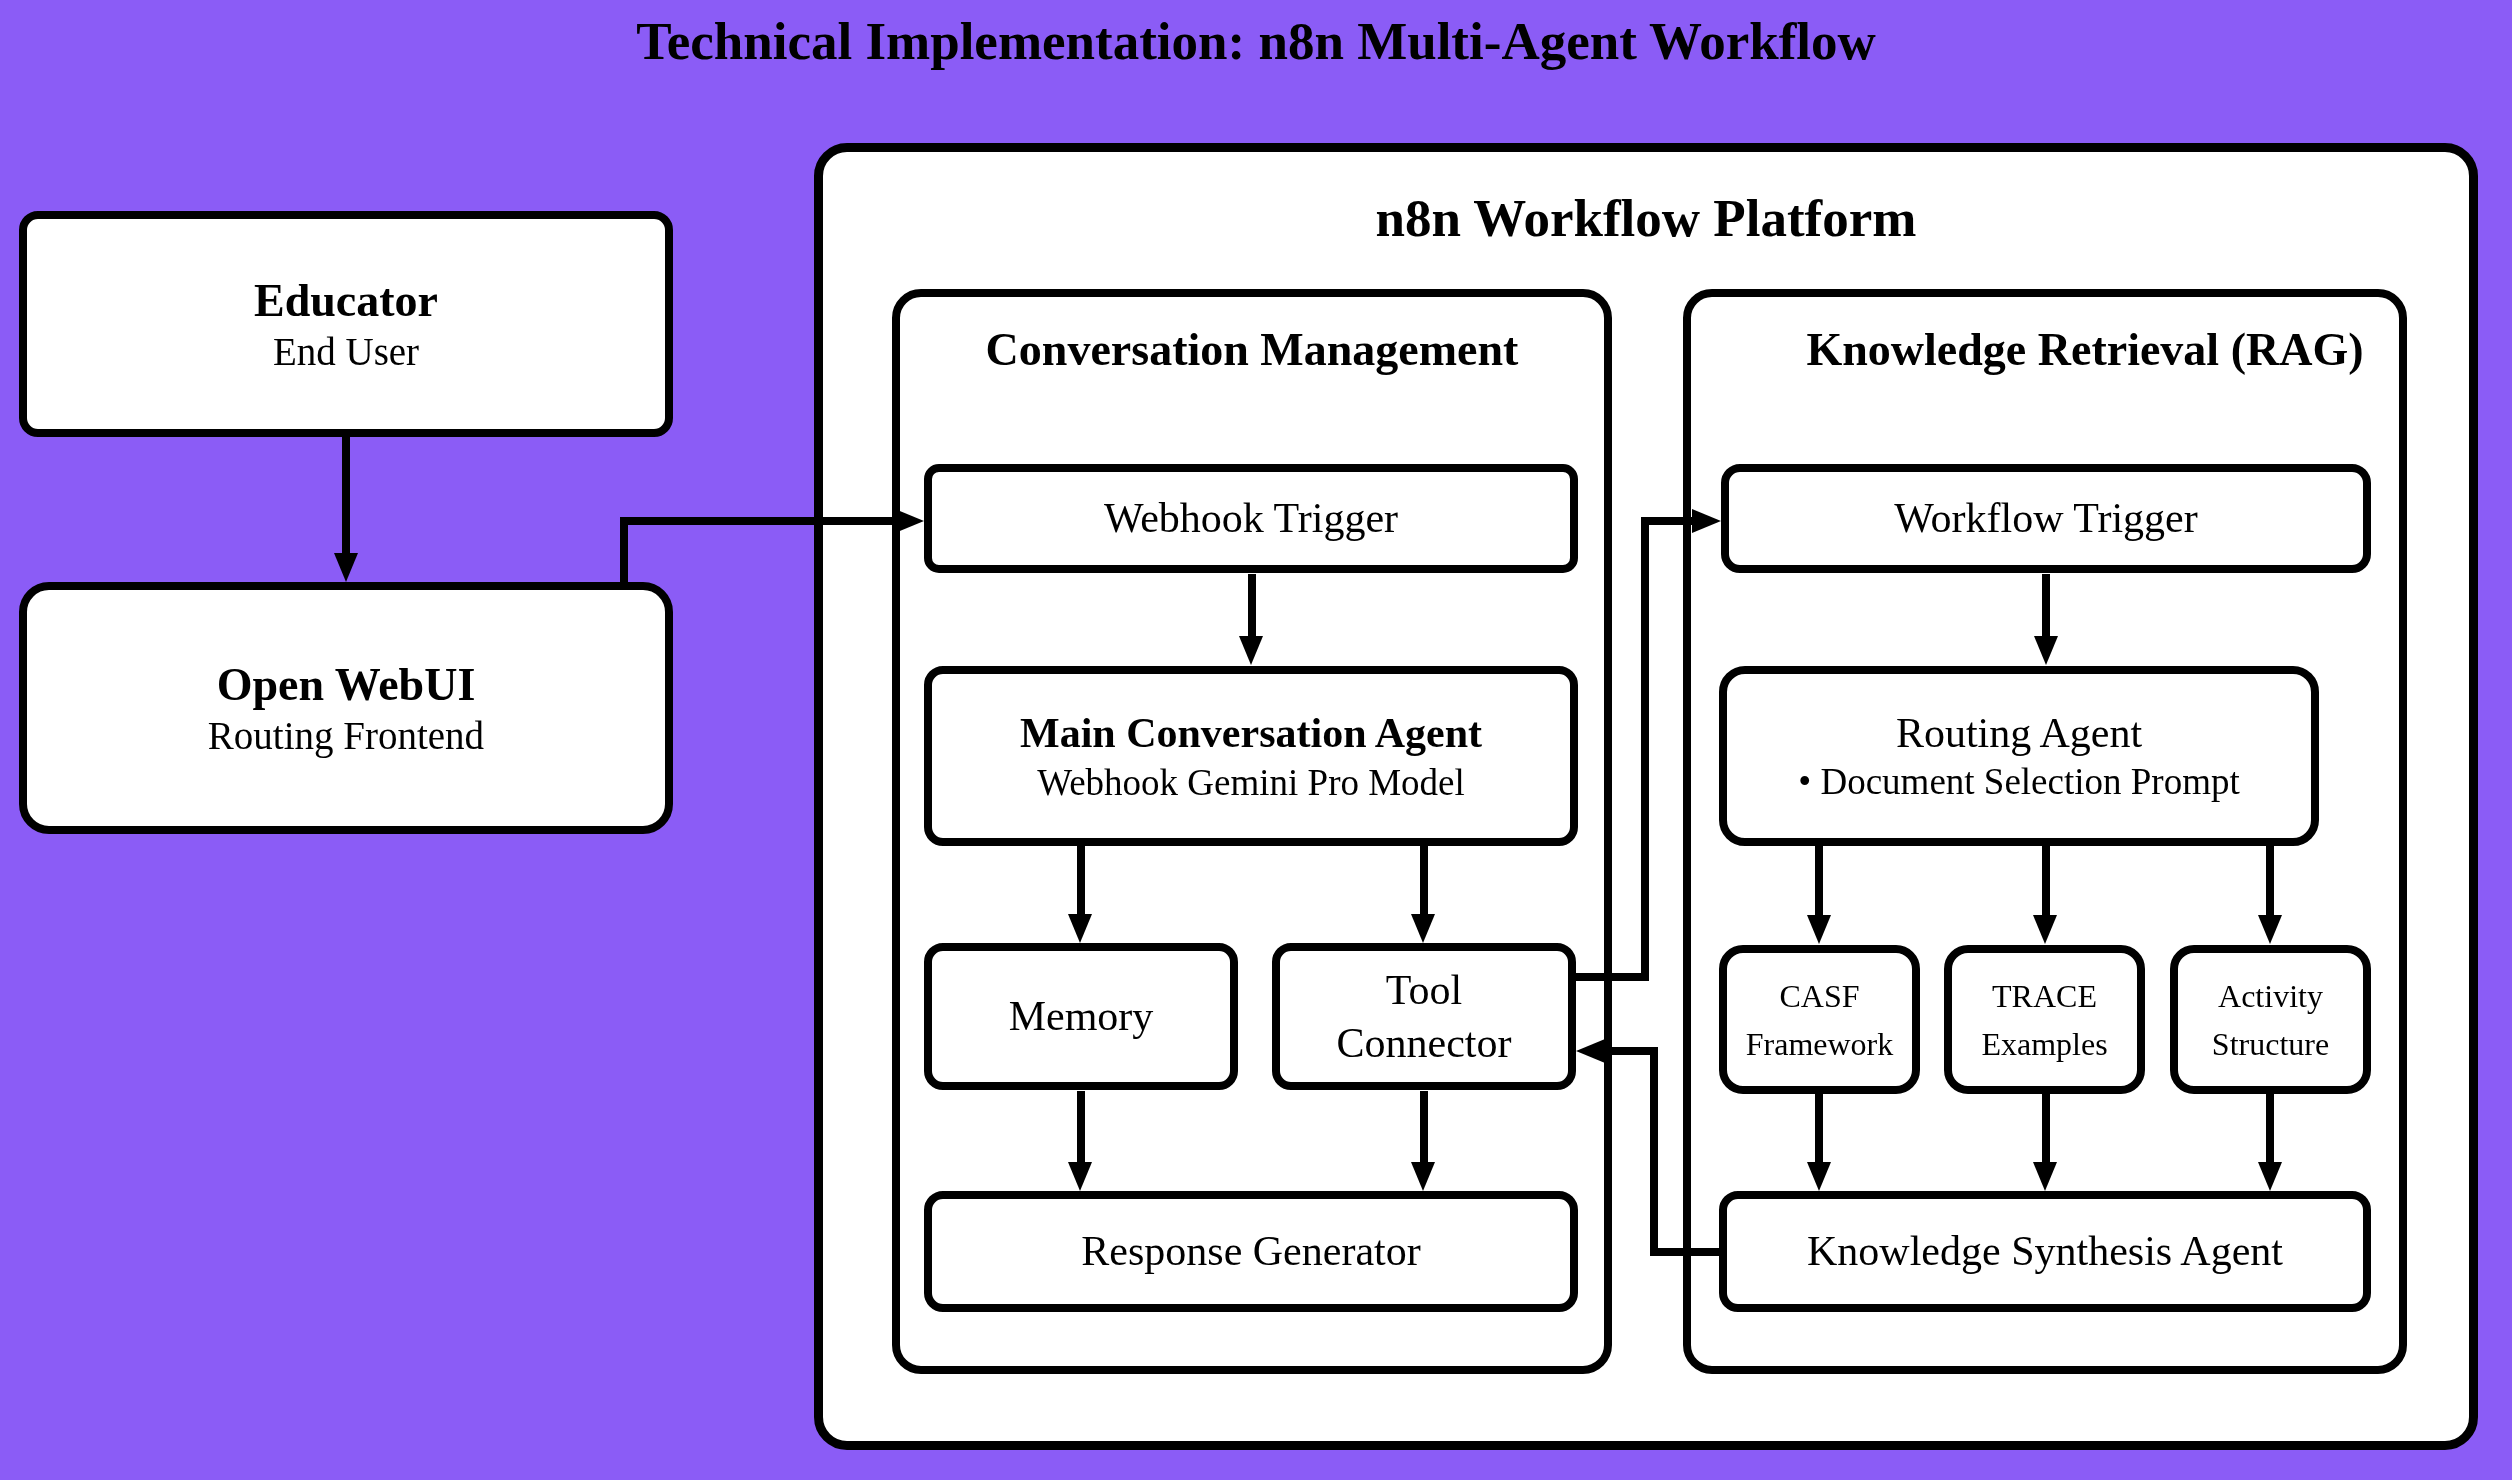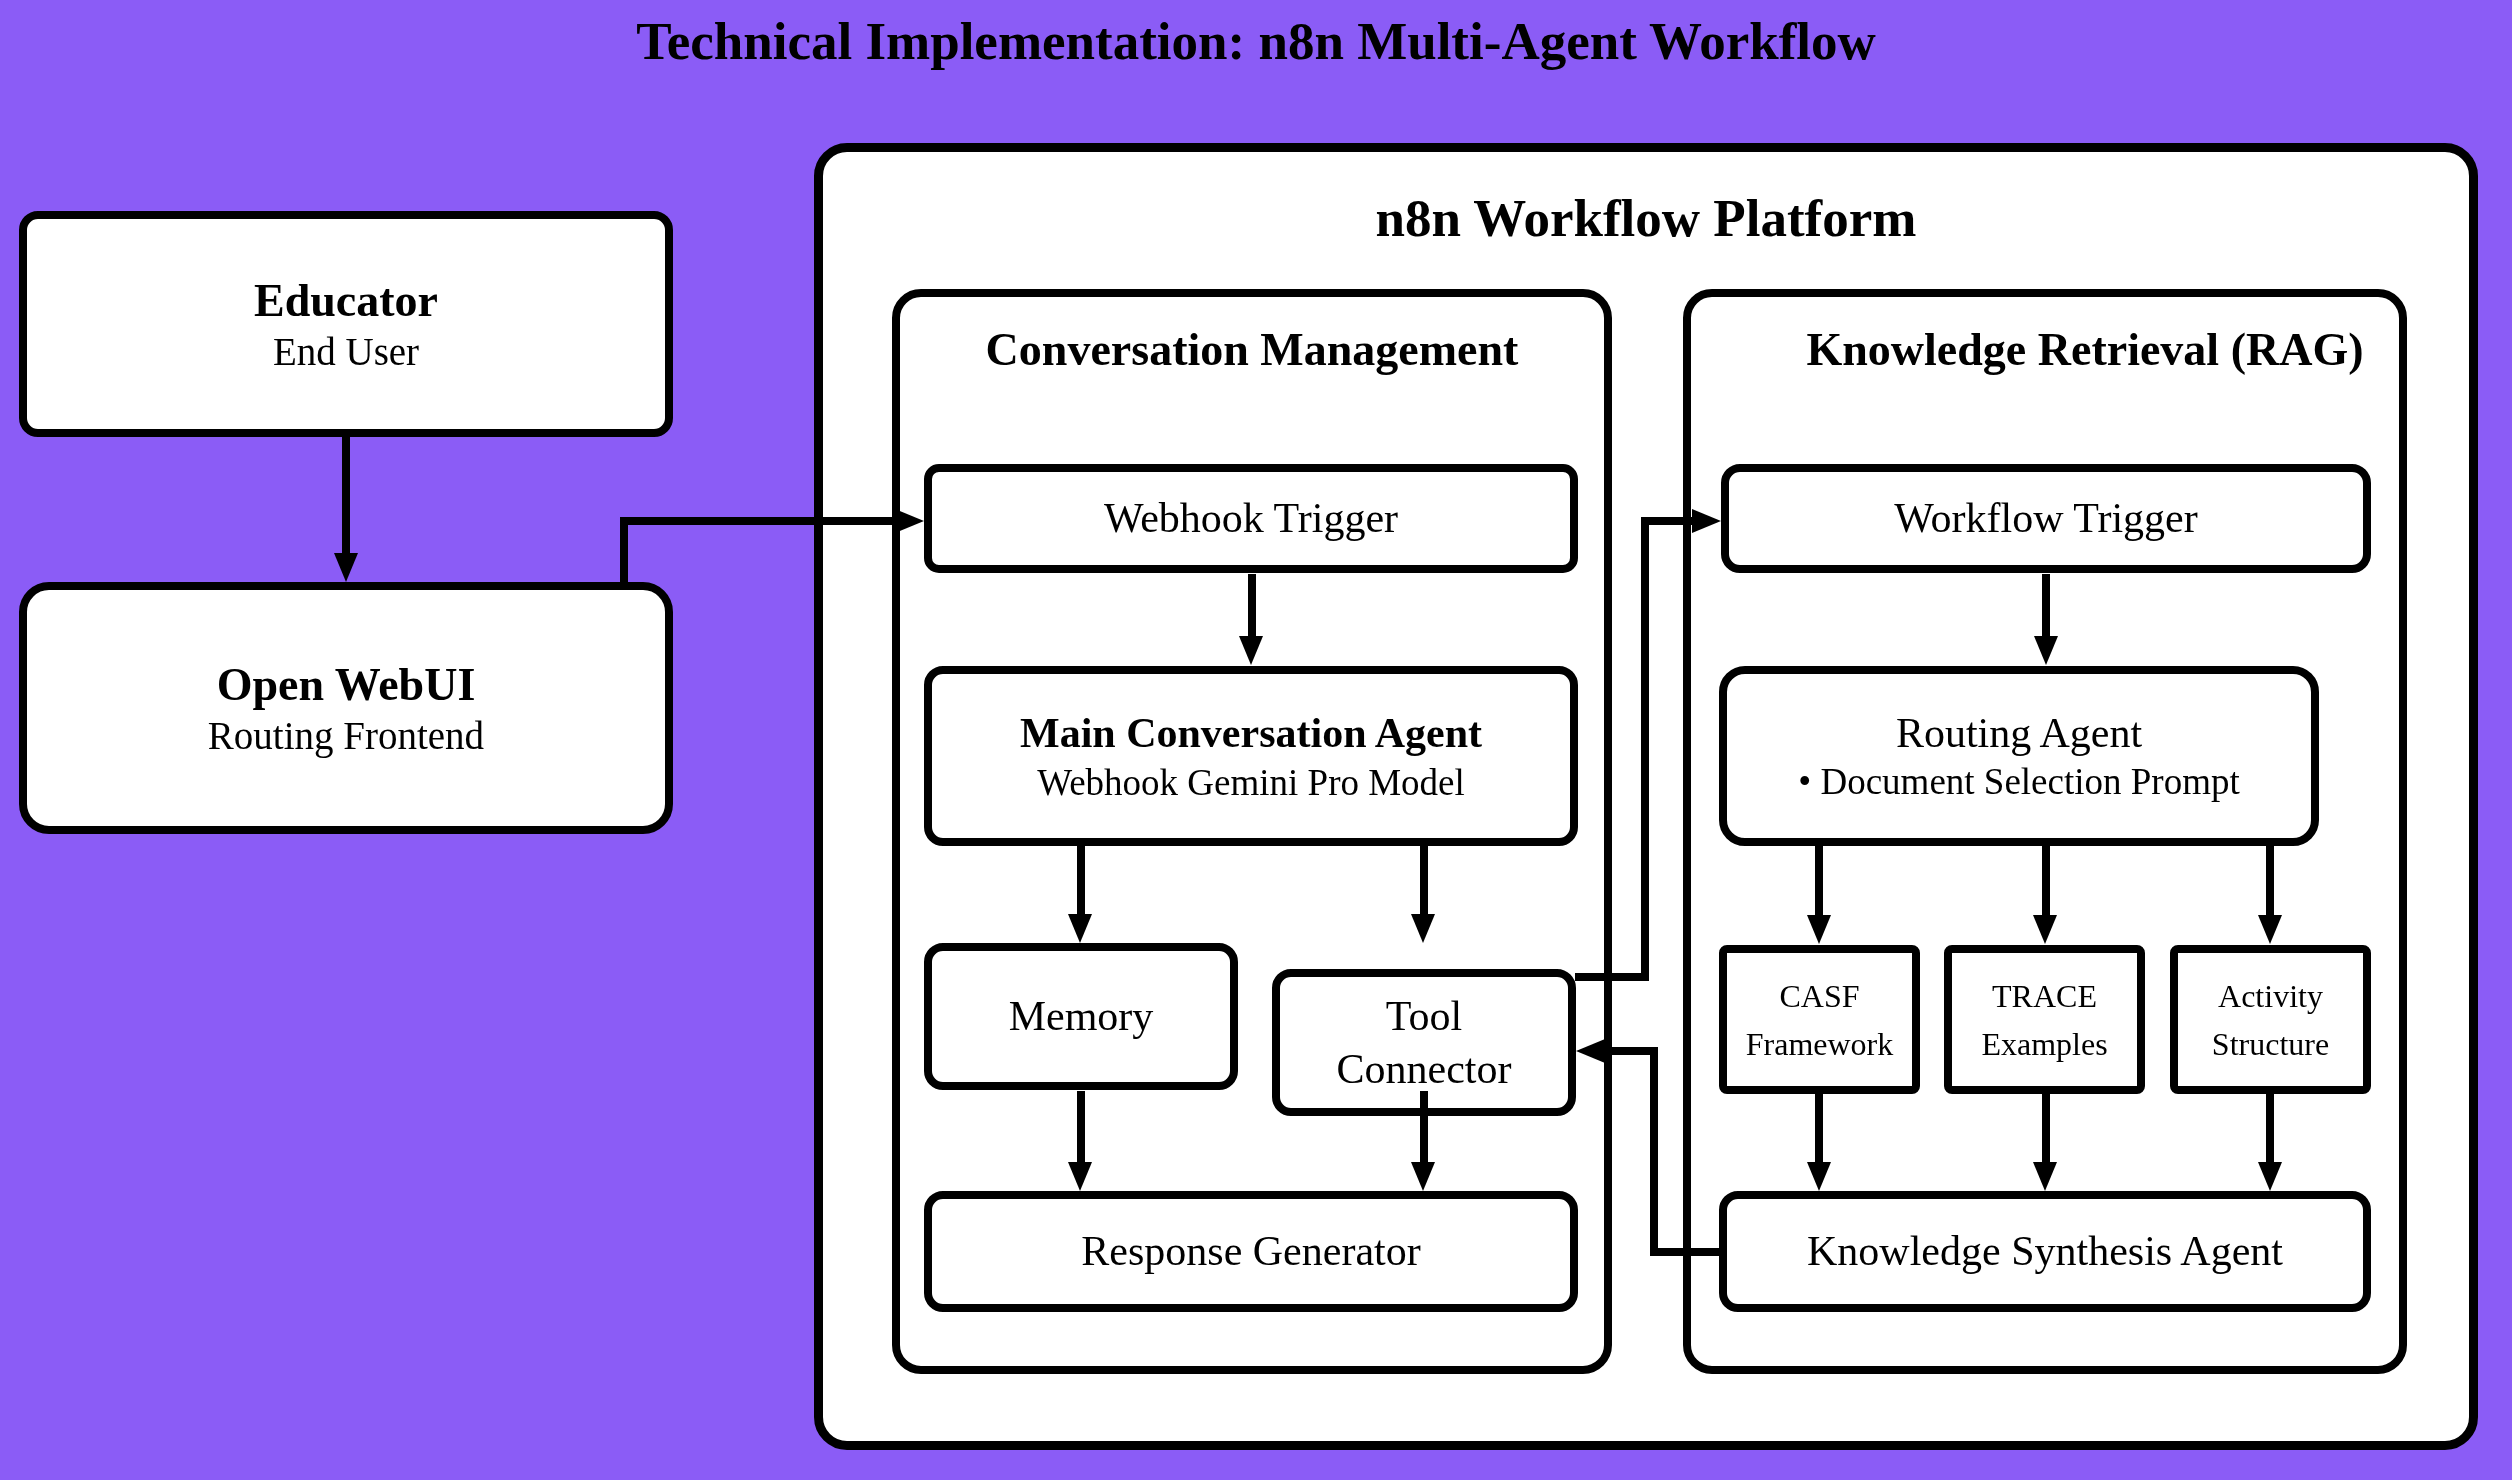--- a/index.html
+++ b/index.html
@@ -40,21 +40,21 @@
     background: #ffffff;
     display: flex;
     flex-direction: column;
     align-items: center;
     justify-content: center;
     text-align: center;
   }
   .outer  { border-width: 9px; border-radius: 33px; }
   .panel  { border-radius: 29px; background: transparent; }
   .node   { border-radius: 19px; }
-  .small  { border-radius: 8px; }
+  .small  { border-radius: 24px; }
 
   .actor-title { font-size: 46px; font-weight: bold; line-height: 1.25; }
   .actor-sub   { font-size: 39px; line-height: 1.2; }
   .node-label  { font-size: 42px; line-height: 1.25; white-space: pre-line; }
   .node-label-b{ font-size: 42px; font-weight: bold; line-height: 1.3; }
   .node-sub    { font-size: 37px; line-height: 1.25; }
   .small-label { font-size: 32px; line-height: 1.5; white-space: pre-line; }
 
   
   .hline, .vline { position: absolute; background: #000000; }
@@ -98,21 +98,21 @@
 
   <div class="box node" style="left:924px; top:666px; width:654px; height:180px;">
     <div class="node-label-b">Main Conversation Agent</div>
     <div class="node-sub">Webhook Gemini Pro Model</div>
   </div>
 
   <div class="box node" style="left:924px; top:943px; width:314px; height:147px;">
     <div class="node-label">Memory</div>
   </div>
 
-  <div class="box node" style="left:1272px; top:969px; width:304px; height:147px;">
+  <div class="box node" style="left:1272px; top:943px; width:304px; height:147px;">
     <div class="node-label">Tool
 Connector</div>
   </div>
 
   <div class="box node" style="left:924px; top:1191px; width:654px; height:121px;">
     <div class="node-label">Response Generator</div>
   </div>
 
   <div class="box node" style="left:1721px; top:464px; width:650px; height:109px;">
     <div class="node-label">Workflow Trigger</div>

